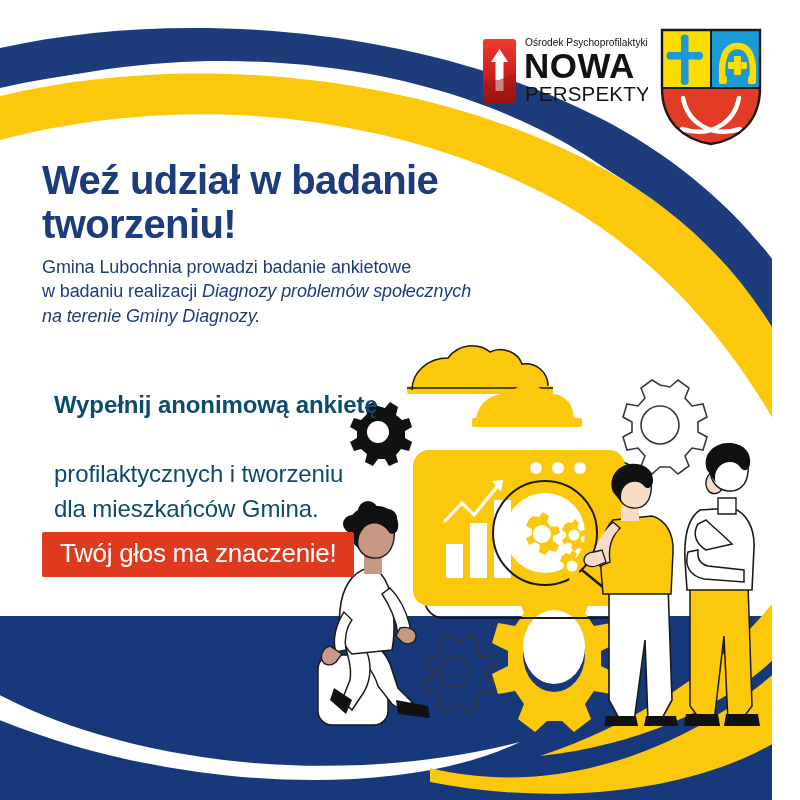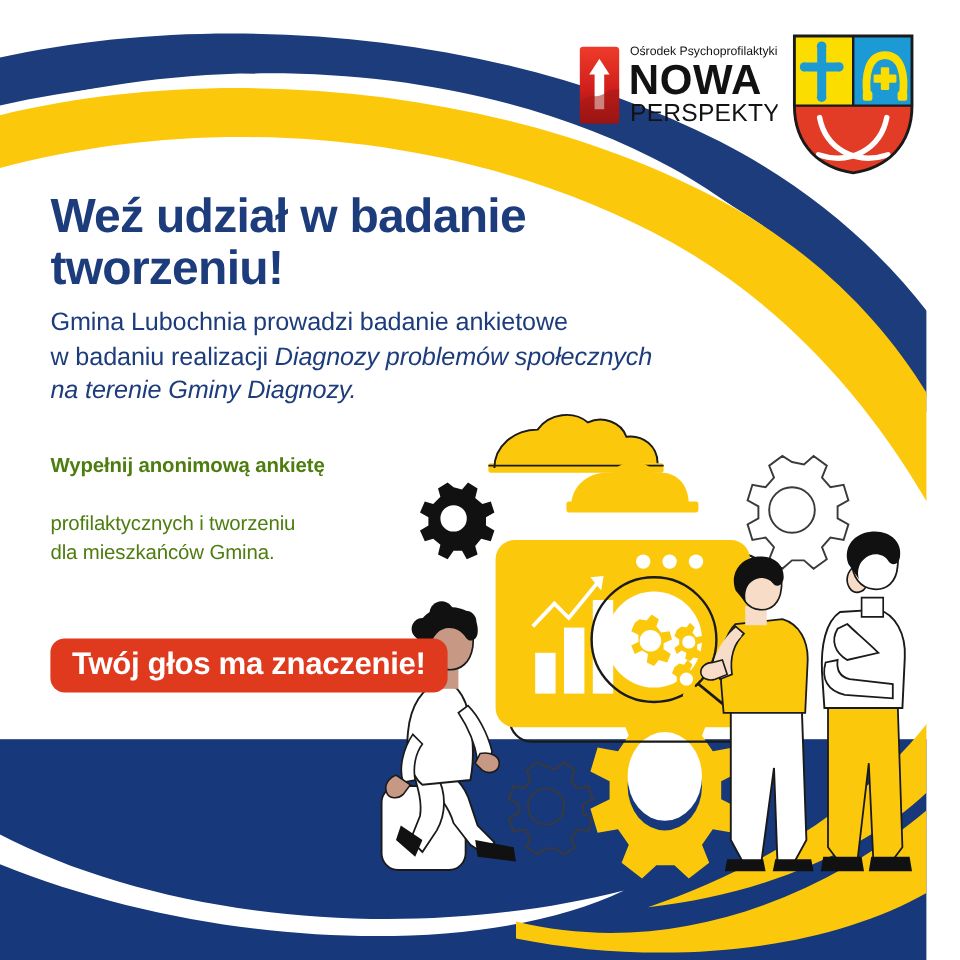--- a/index.html
+++ b/index.html
@@ -16,30 +16,30 @@
   .crest{position:absolute;left:658px;top:26px;width:106px;height:122px;}
   .crest svg{display:block;}
 
   
   .txtblock{position:absolute;left:42px;z-index:6;}
   h1.headline{
     margin:0;font-size:40px;line-height:1.10;font-weight:bold;
     color:#1d3c7c;letter-spacing:-0.6px;
   }
   .para{
-    margin:0;font-size:21px;line-height:1.36;color:#1d3c7c;
+    margin:0;font-size:18px;line-height:1.36;color:#1d3c7c;
     letter-spacing:-0.1px;
   }
   .para .it{font-style:italic;}
-  .para2{margin:0;font-size:17px;line-height:1.44;color:#4d7c0f;letter-spacing:-0.1px;}
+  .para2{margin:12px;font-size:24px;line-height:1.44;color:#0c4a6e;letter-spacing:-0.1px;}
   .para2 .bold{font-weight:bold;}
   .badge{
     position:absolute;left:42px;top:532px;z-index:8;
-    background:#e03a1e;color:#ffffff;border-radius:12px;
-    padding:8px 18px 10px 18px;font-size:26px;font-weight:bold;
+    background:#e03a1e;color:#ffffff;border-radius:2px;
+    padding:8px 18px 10px 18px;font-size:26px;font-weight:normal;
     letter-spacing:-0.3px;line-height:1.05;display:inline-block;
   }
 </style>
 </head>
 <body>
 
 <div id="poster">
 
   <svg class="layer" viewBox="0 0 800 800">
 

